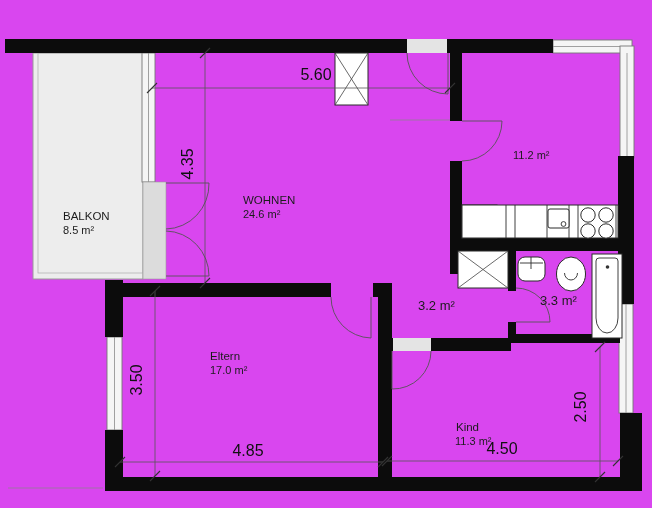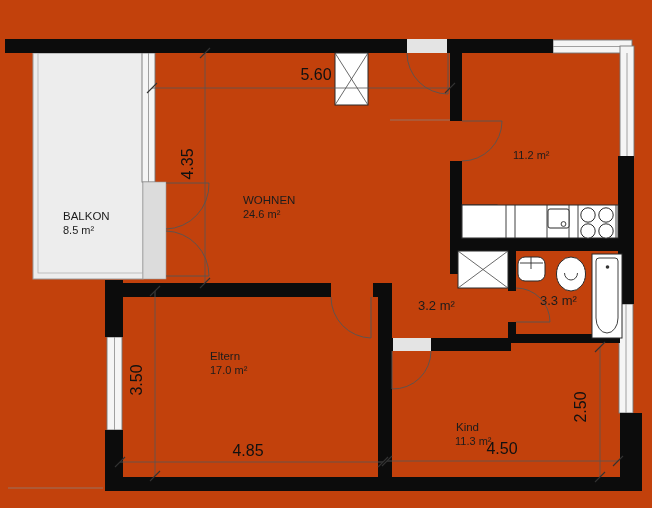--- a/index.html
+++ b/index.html
@@ -1,16 +1,16 @@
 <!DOCTYPE html>
 <html><head>
 <meta charset="utf-8">
 <style>
   html,body{margin:0;padding:0;background:#ffffff;}
-  .stage{position:relative;width:652px;height:508px;background:#c2410c;overflow:hidden;}
+  .stage{position:relative;width:652px;height:508px;background:#d946ef;overflow:hidden;}
   svg{display:block;}
   text{font-family:"Liberation Sans","DejaVu Sans",sans-serif;fill:#1c1c1c;}
   .room-name{font-size:11.5px;}
   .room-area{font-size:11px;}
   .hall-area{font-size:13px;}
   .dim-label{font-size:16px;fill:#111;}
   .wall{stroke:none;}
   .win{fill:#f5f5f5;stroke:#777;stroke-width:0.9;}
   .winline{stroke:#8a8a8a;stroke-width:0.8;}
   .fixture{fill:#ffffff;stroke:#2a2a2a;stroke-width:1;}

